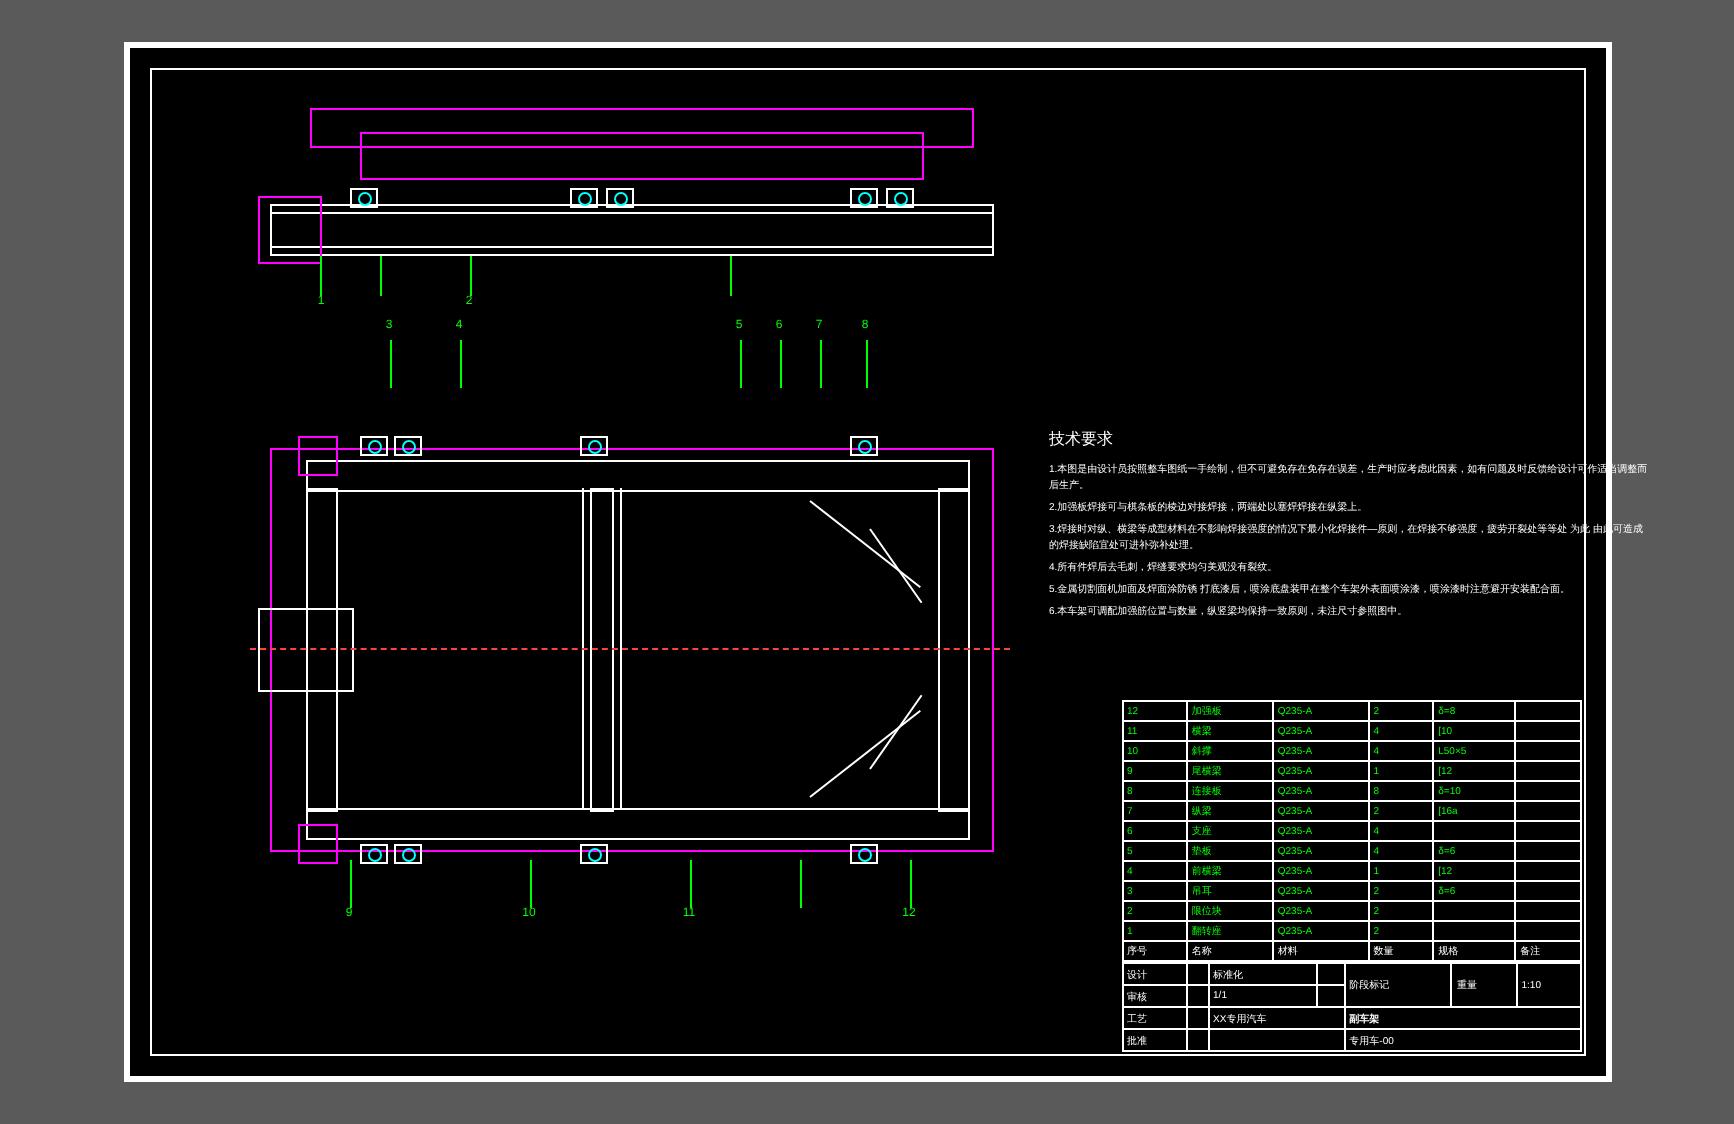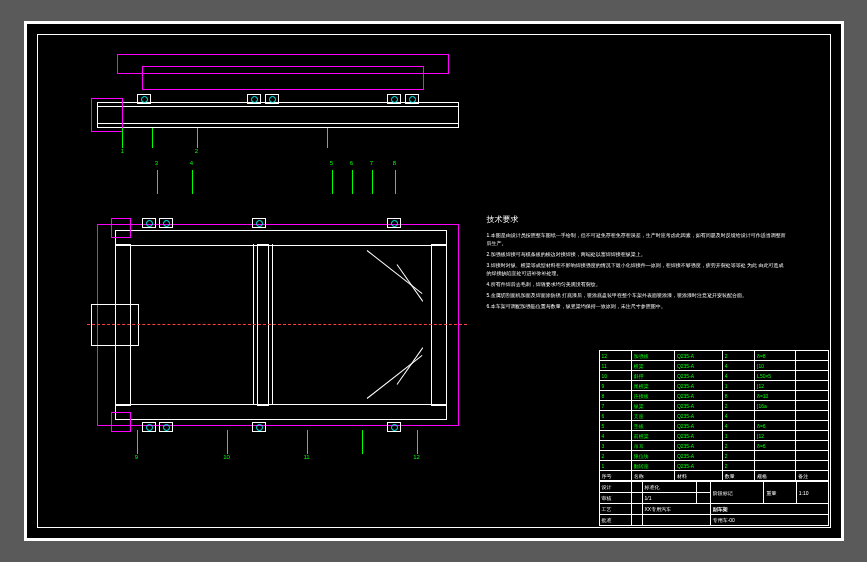--- a/index.html
+++ b/index.html
@@ -8,21 +8,21 @@
     background: #5a5a5a;
     font-family: sans-serif;
     display: flex;
     justify-content: center;
     align-items: center;
     height: 562px;
     width: 867px;
     overflow: hidden;
   }
   .canvas {
-    width: 820px;
+    width: 744px;
     height: 520px;
     background: #000;
     border: 3px solid #fff;
     position: relative;
     box-sizing: border-box;
   }
   .inner-frame {
     position: absolute;
     left: 10px; right: 10px; top: 10px; bottom: 10px;
     border: 1px solid #fff;

